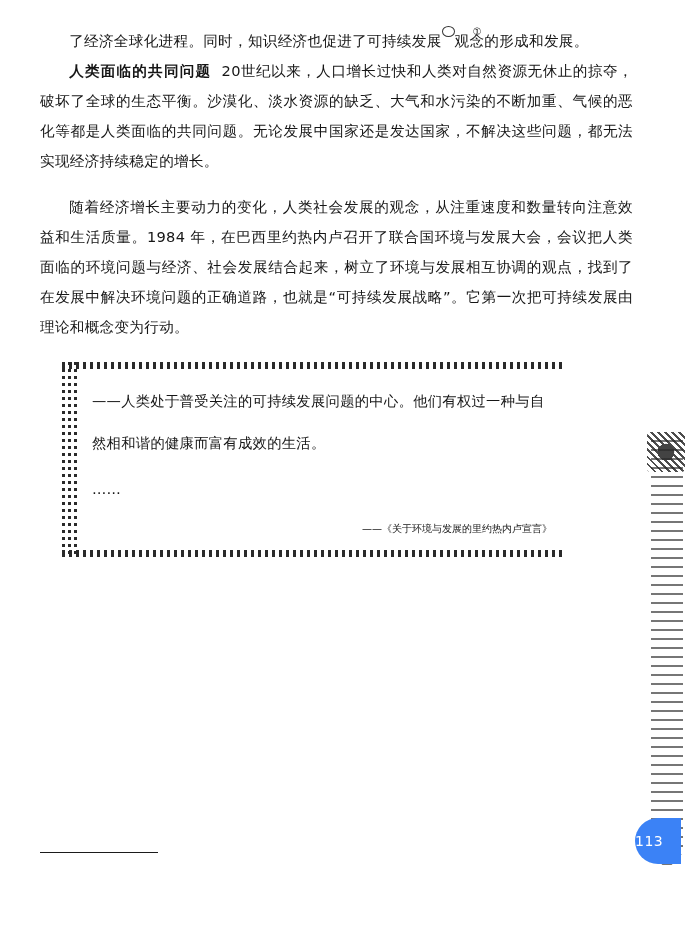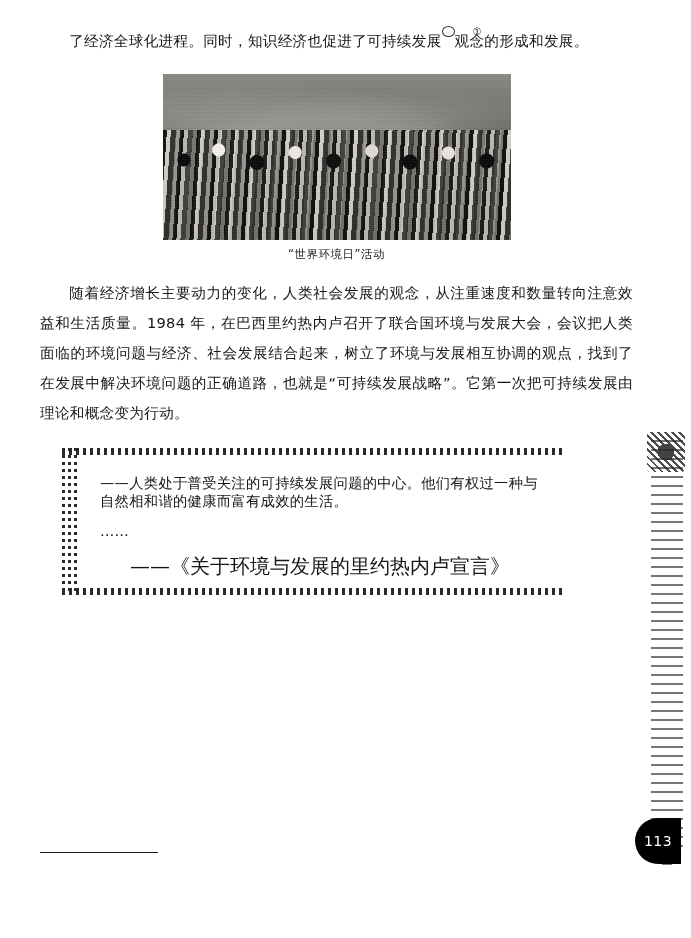--- a/index.html
+++ b/index.html
@@ -143,27 +143,27 @@
     position: absolute;
     left: 0;
     right: 0;
     height: 7px;
     background-image: repeating-linear-gradient(90deg, #2a2a2a 0 3px, rgba(0,0,0,0) 3px 7px);
   }
   .quote-top { top: 0; }
   .quote-bottom { bottom: 0; }
   .quote-line {
     font-size: 14.3px;
-    line-height: 18px;
+    line-height: 42px;
     letter-spacing: 0.3px;
-    margin: 12px;
+    margin: 4px;
   }
   .quote-src {
-    text-align: center;
-    font-size: 20px;
+    text-align: right;
+    font-size: 10px;
     line-height: 29px;
     margin: 2px 0 0 0;
   }
 
   
   .footnote-wrap {
     position: absolute;
     left: 40px;
     bottom: 56px;
     width: 560px;
@@ -222,46 +222,37 @@
       repeating-linear-gradient(45deg, #3a3a3a 0 2px, rgba(255,255,255,0) 2px 5px);
     border-radius: 4px;
     opacity: 0.9;
   }
   .pagenum {
     position: absolute;
     right: 10px;
     bottom: 54px;
     width: 46px;
     height: 46px;
-    background: #000000;
+    background: #3b82f6;
     border-radius: 50% 0 0 50%;
     color: #fff;
     font-size: 14px;
     line-height: 46px;
-    text-align: center;
     letter-spacing: 0.5px;
   }
 </style>
 </head>
 <body>
 
 <div class="page">
 
   <p class="para indent"><span>了经济全球化进程。同时，知识经济也促进了可持续发展</span><span class="sup">①</span><span>观念的形成和发展。</span></p>
 
-
-  <div class="figure">
-    <div class="photo">
-      <div class="sky"></div>
-      <div class="crowd"></div>
-      <div class="heads"></div>
-      <div class="grain"></div>
-    </div>
-    <div class="caption">“世界环境日”活动</div>
-  </div>
+  <p class="para indent"><span class="lead">人类面临的共同问题</span>&nbsp;&nbsp;<span>20世纪以来，人口增长过快和人类对自然资源无休止的掠夺，破坏了全球的生态平衡。沙漠化、淡水资源的缺乏、大气和水污染的不断加重、气候的恶化等都是人类面临的共同问题。无论发展中国家还是发达国家，不解决这些问题，都无法实现经济持续稳定的增长。</span></p>
+
 
   <div class="gap-md"></div>
 
   <p class="para indent">随着经济增长主要动力的变化，人类社会发展的观念，从注重速度和数量转向注意效益和生活质量。1984 年，在巴西里约热内卢召开了联合国环境与发展大会，会议把人类面临的环境问题与经济、社会发展结合起来，树立了环境与发展相互协调的观点，找到了在发展中解决环境问题的正确道路，也就是“可持续发展战略”。它第一次把可持续发展由理论和概念变为行动。</p>
 
   <div class="quotebox">
     <div class="quote-rule l1"></div>
     <div class="quote-rule l2"></div>
     <div class="quote-rule l3"></div>
     <div class="quote-top"></div>

